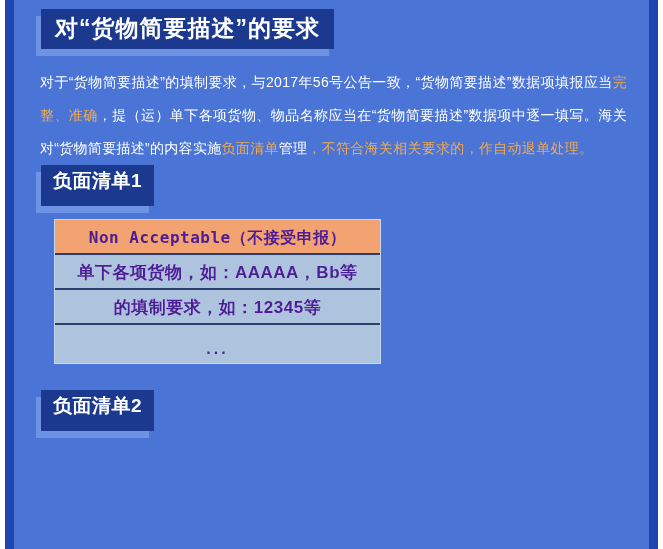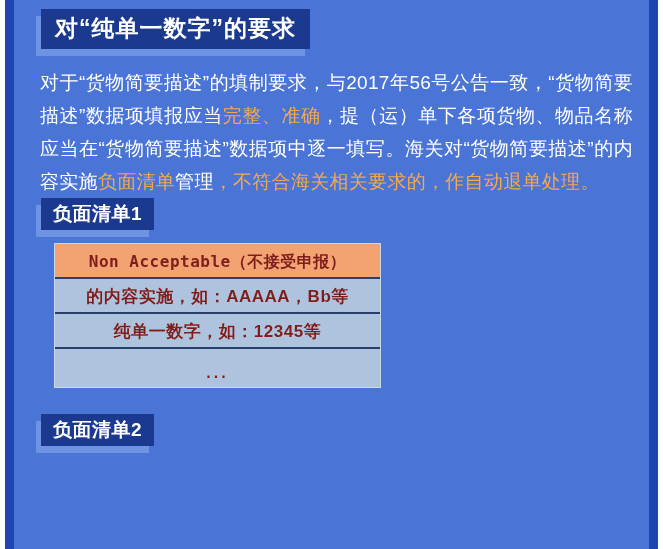--- a/index.html
+++ b/index.html
@@ -69,50 +69,50 @@
     font-size: 23px;
     line-height: 23px;
     padding: 8px 14px 9px 14px;
     letter-spacing: 1px;
   }
 
   .section-badge-wrap { margin-left: 27px; }
   .section-badge {
     font-size: 19px;
     line-height: 19px;
-    padding: 6px 12px 7px 12px;
+    padding: 6px 12px 16px 12px;
     letter-spacing: 0.5px;
   }
 
   
   #paragraph {
-    margin: 17px 16px 0 26px;
+    margin: 17px 22px 0 26px;
     color: #ffffff;
-    font-size: 19px;
+    font-size: 14px;
     line-height: 33px;
     text-align: justify;
     text-justify: inter-ideograph;
     letter-spacing: 0.3px;
   }
   .hl { color: #f4a94e; }
 
   
   #negative-list-1-wrap { margin: 13px 0 0 40px; }
   #negative-list-1 {
     width: 327px;
     border: 1px solid #c9d7ea;
     border-collapse: separate;
     background: #3f68cc;
   }
   .tbl-row {
     display: block;
     height: 35px;
     line-height: 35px;
     text-align: center;
-    color: #7f1d1d;
+    color: #4c1d95;
     font-size: 17px;
     border-bottom: 2px solid #2a3f6e;
     overflow: hidden;
     white-space: nowrap;
   }
   .tbl-row:last-child { border-bottom: none; }
 
   .tbl-head {
     background: #f3a271;
     font-family: "DejaVu Sans Mono", "Liberation Mono", monospace;
@@ -141,38 +141,38 @@
 <div id="page">
 
   <div class="edge-stripe left"></div>
   <div class="edge-stripe right"></div>
 
   <div id="canvas">
 
     
     <div class="badge-wrap" id="title-badge-wrap">
       <div class="badge-shadow"></div>
-      <div class="badge" id="title-badge">对“纯单一数字”的要求</div>
+      <div class="badge" id="title-badge">对“货物简要描述”的要求</div>
     </div>
 
     
     <p id="paragraph"><span>对于“货物简要描述”的填制要求，与2017年56号公告一致，“货物简要描述”数据项填报应当</span><span class="hl">完整、准确</span><span>，提（运）单下各项货物、物品名称应当在“货物简要描述”数据项中逐一填写。海关对“货物简要描述”的内容实施</span><span class="hl">负面清单</span><span>管理</span><span class="hl">，不符合海关相关要求的，作自动退单处理。</span></p>
 
     
     <div class="badge-wrap section-badge-wrap" id="negative-list-1-badge-wrap">
       <div class="badge-shadow"></div>
       <div class="badge section-badge">负面清单1</div>
     </div>
 
     
     <div id="negative-list-1-wrap">
       <div id="negative-list-1">
         <div class="tbl-row tbl-head">Non Acceptable（不接受申报）</div>
-        <div class="tbl-row tbl-cell">的内容实施，如：AAAAA，Bb等</div>
-        <div class="tbl-row tbl-cell">纯单一数字，如：12345等</div>
+        <div class="tbl-row tbl-cell">单下各项货物，如：AAAAA，Bb等</div>
+        <div class="tbl-row tbl-cell">的填制要求，如：12345等</div>
         <div class="tbl-row tbl-cell ellipsis">...</div>
       </div>
     </div>
 
     
     <div class="badge-wrap section-badge-wrap" id="negative-list-2-wrap">
       <div class="badge-shadow"></div>
       <div class="badge section-badge">负面清单2</div>
     </div>
 

